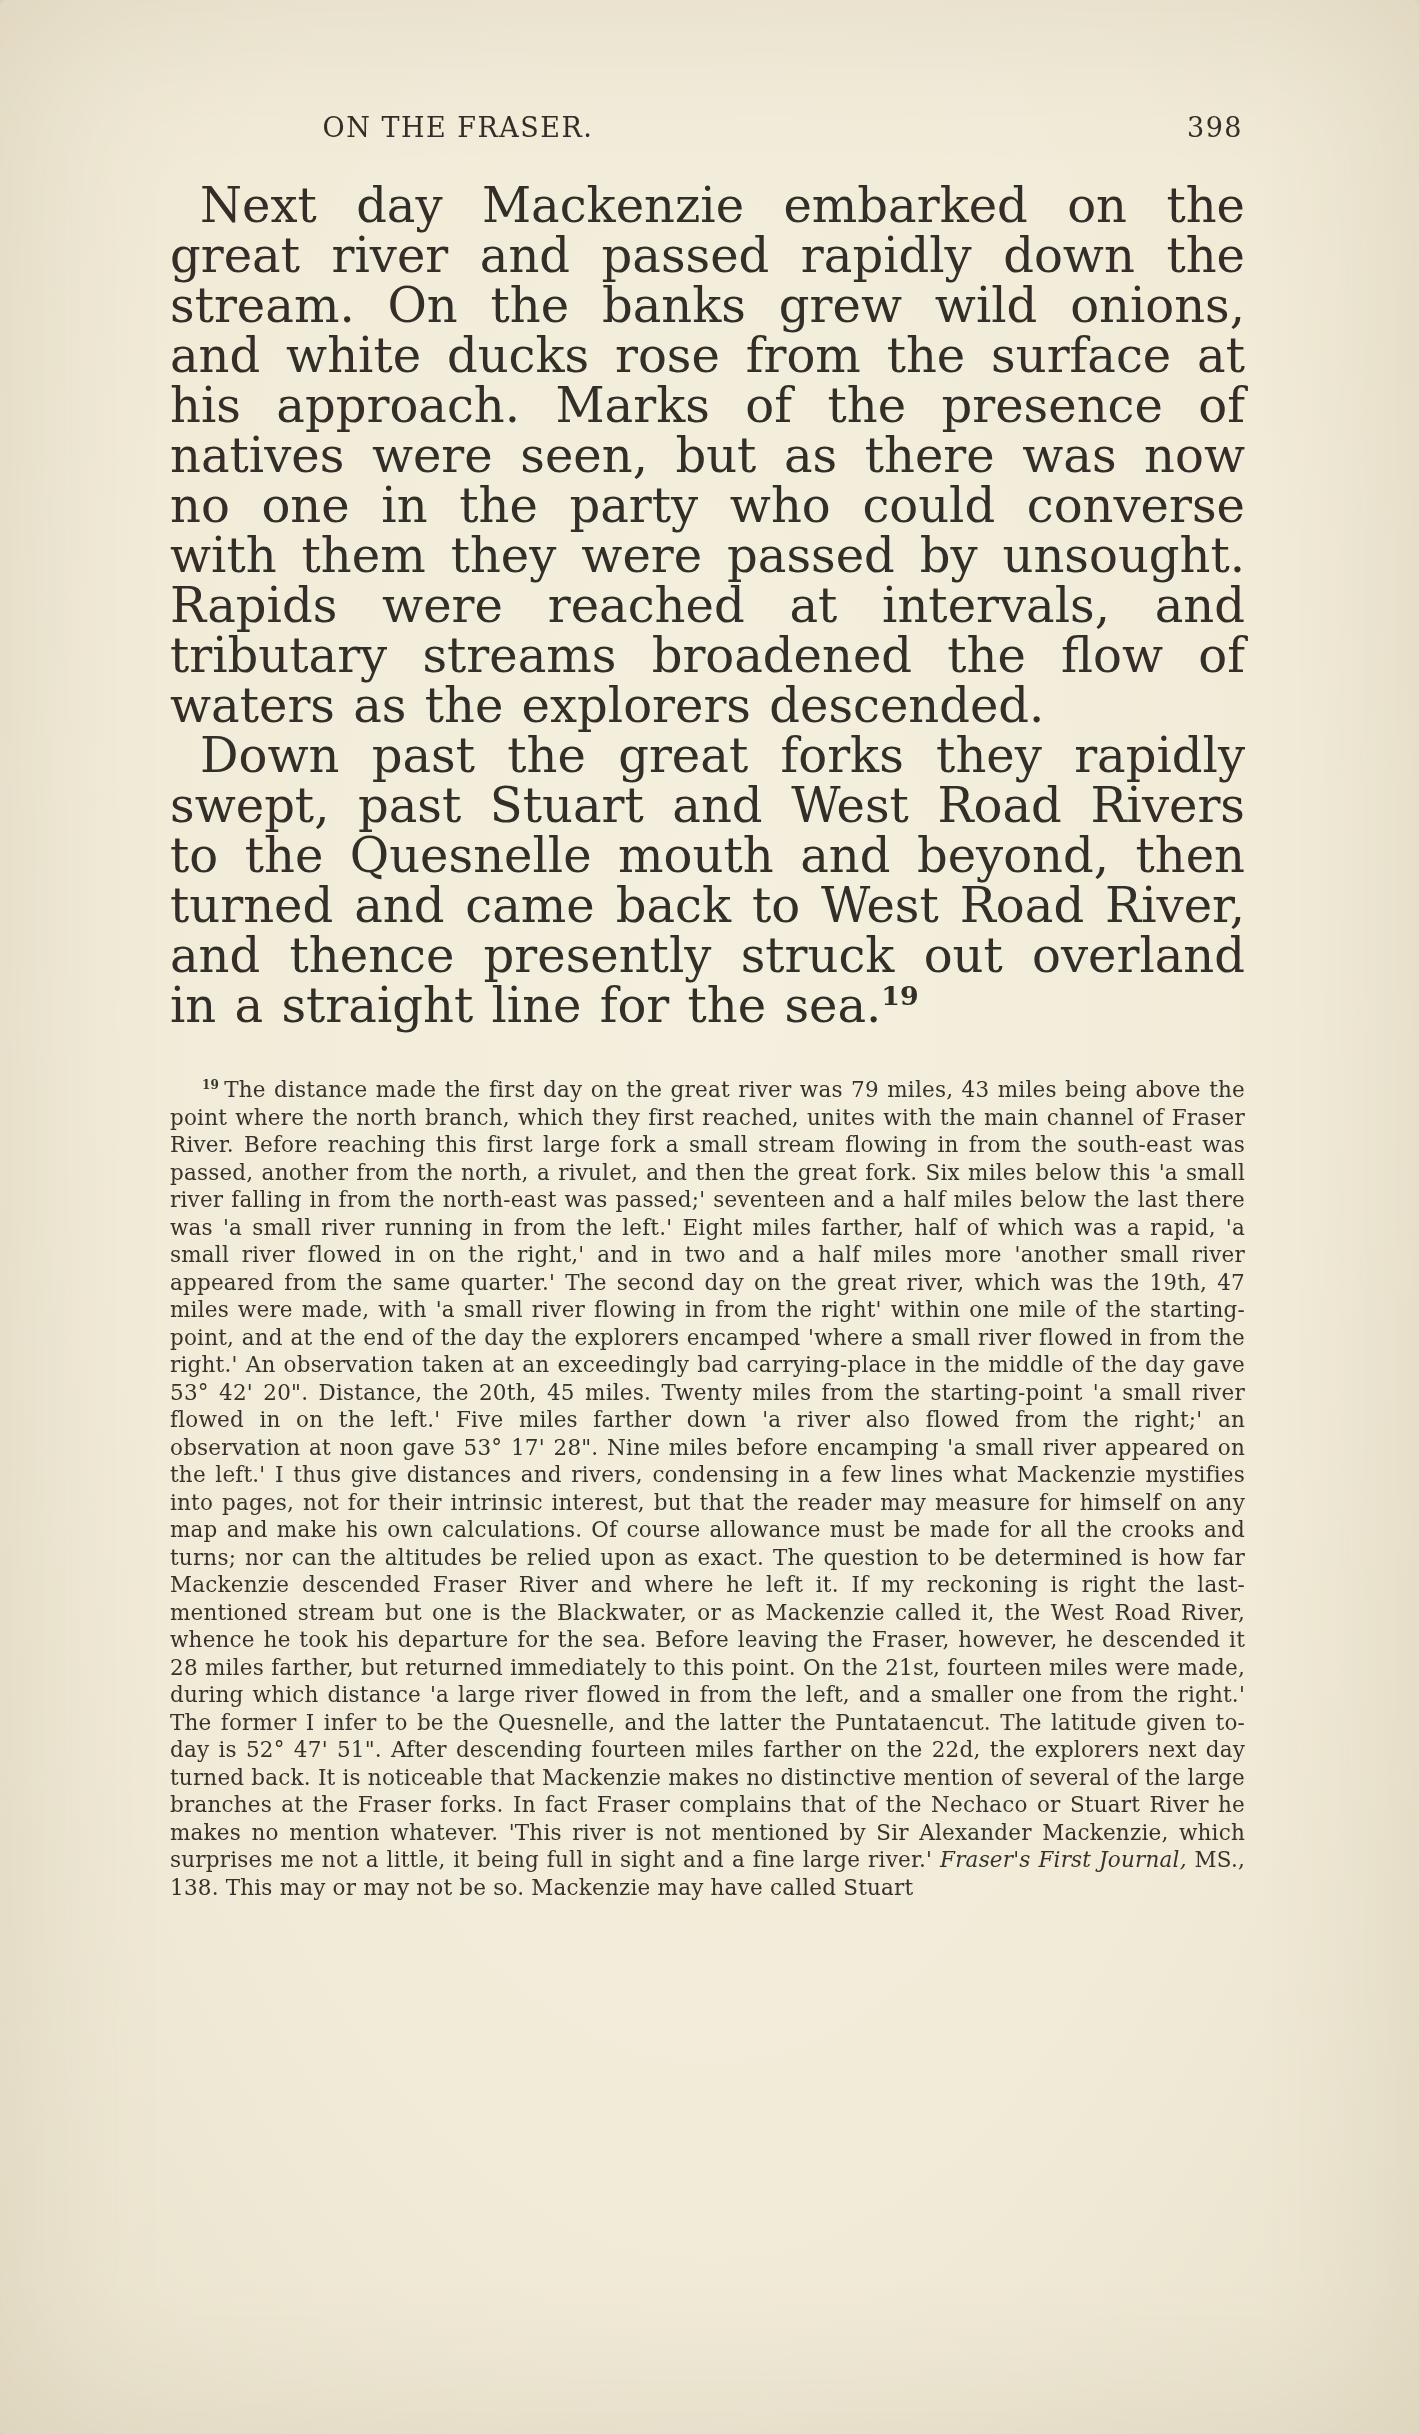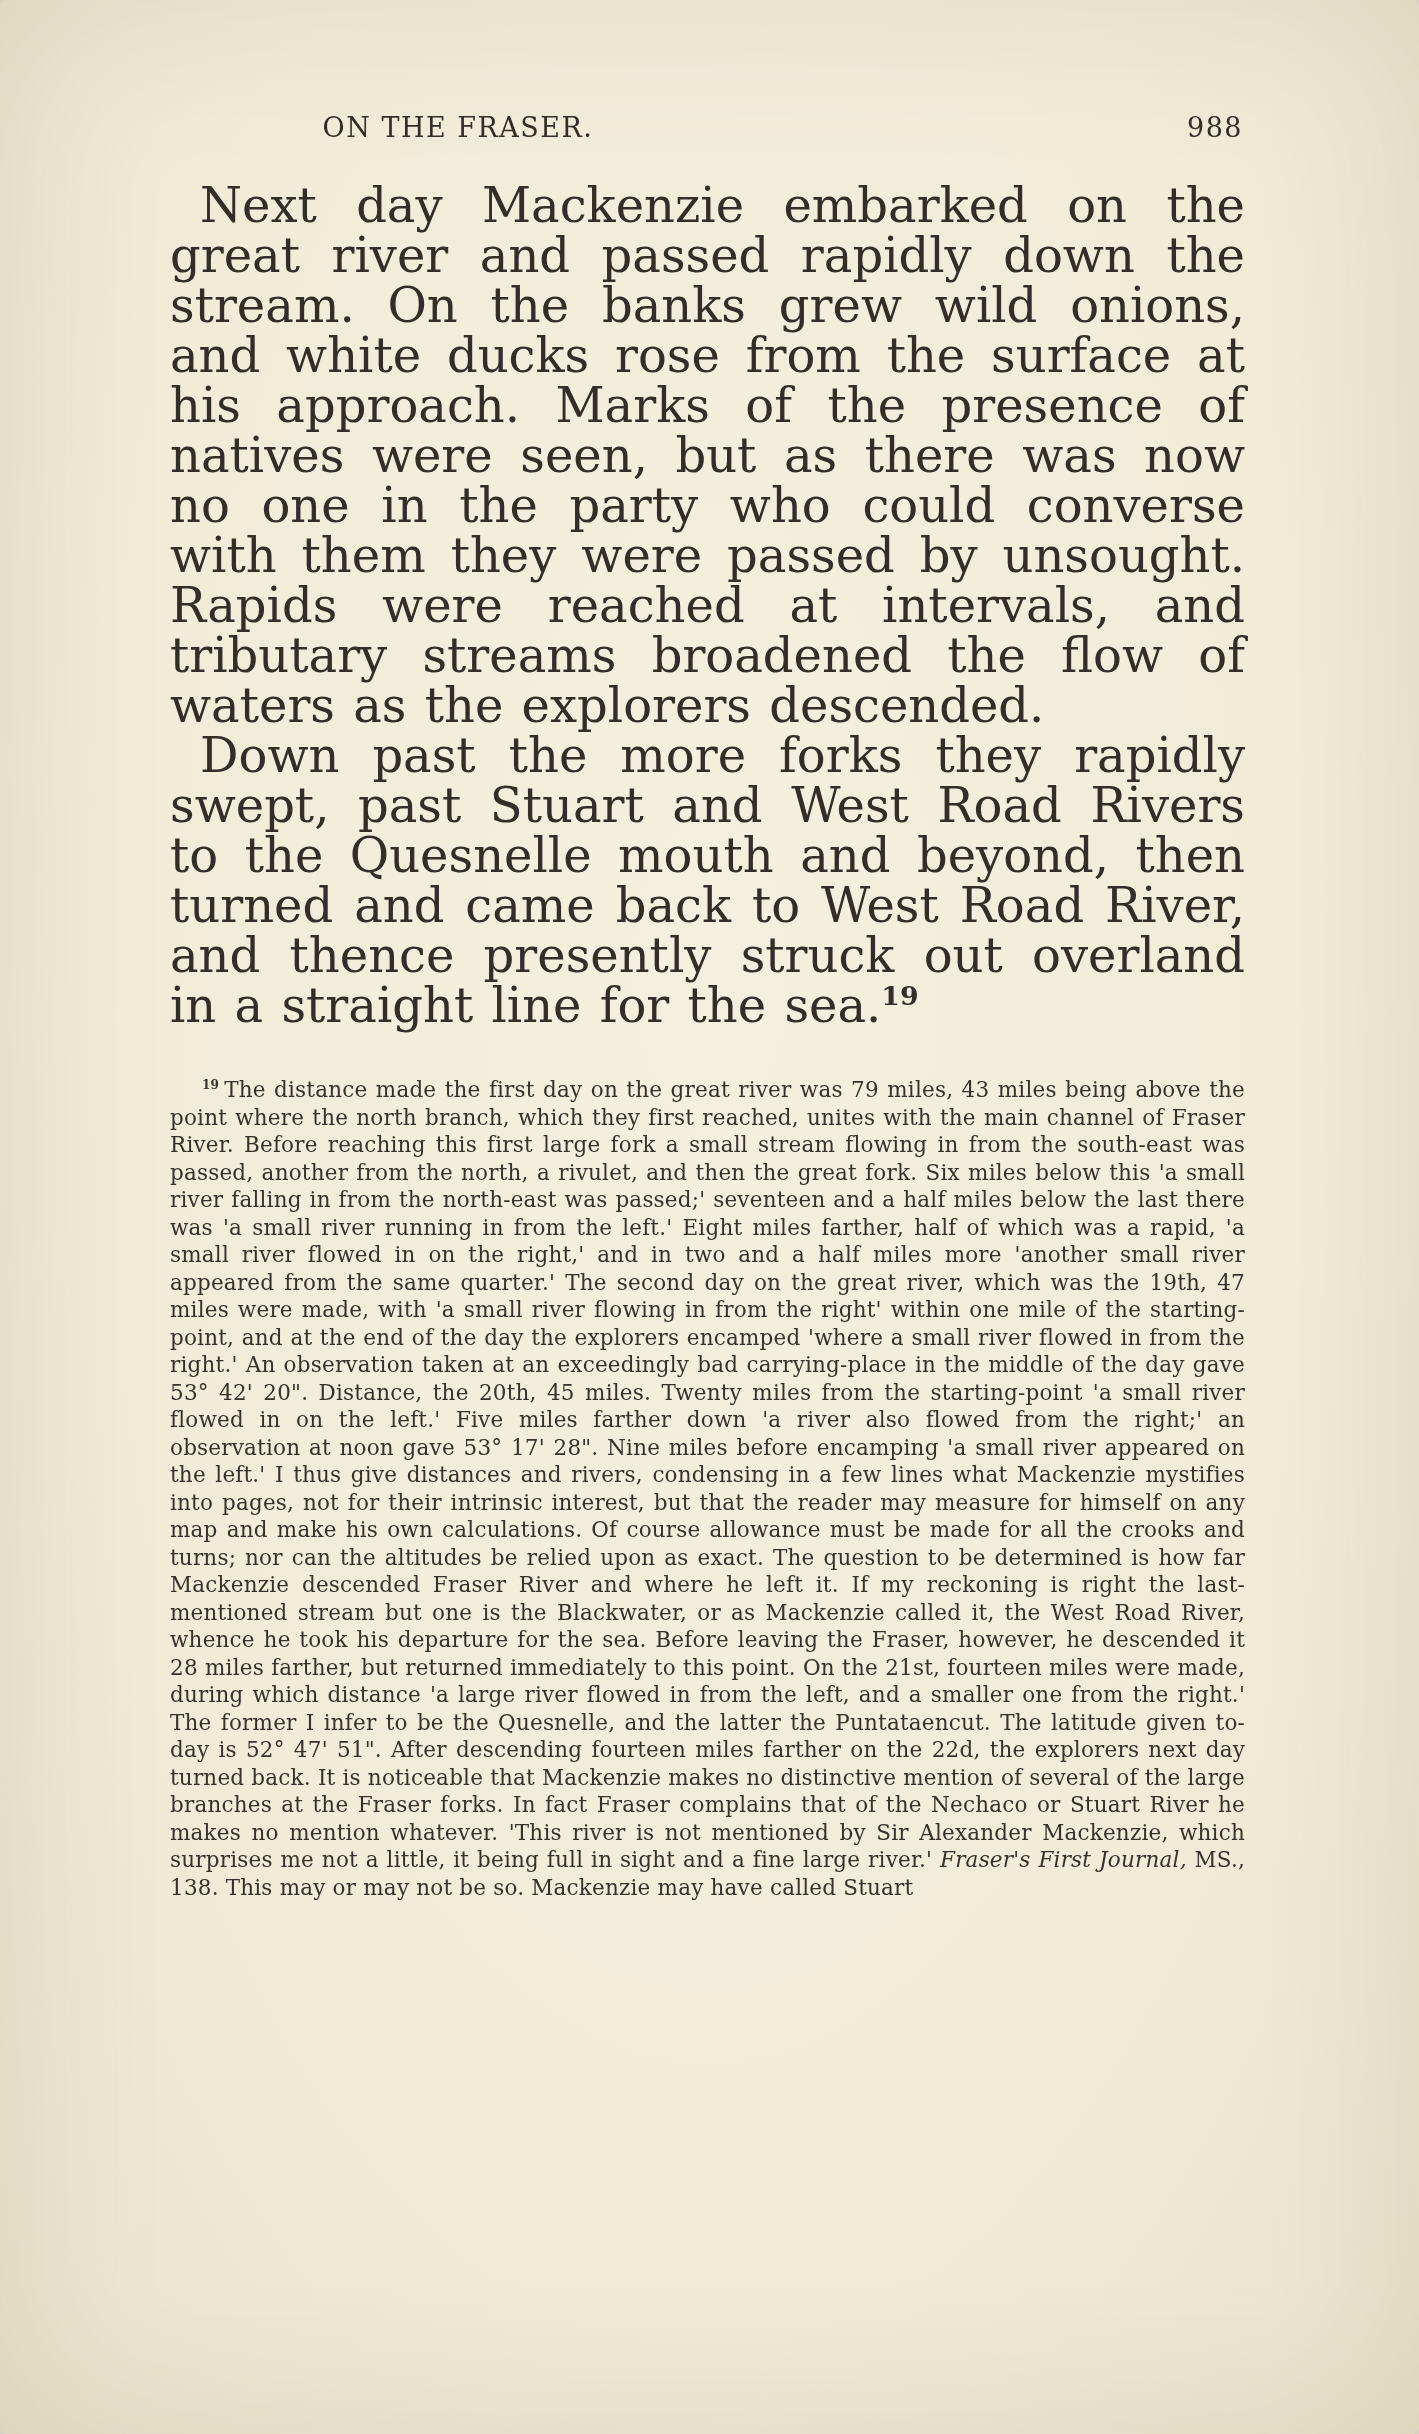--- a/index.html
+++ b/index.html
@@ -76,25 +76,25 @@
     font-style: italic;
   }
 </style>
 </head>
 <body>
 
 <div class="page">
 
   <header class="running-head">
     <span class="head-title">ON THE FRASER.</span>
-    <span class="page-num">988</span>
+    <span class="page-num">398</span>
   </header>
 
   <main class="body-text">
     <p class="para"><span>Next day Mackenzie embarked on the great river and passed rapidly down the stream.  On the banks grew wild onions, and white ducks rose from the surface at his approach.  Marks of the presence of natives were seen, but as there was now no one in the party who could converse with them they were passed by unsought.  Rapids were reached at intervals, and tributary streams broadened the flow of waters as the explorers descended.</span></p>
-    <p class="para"><span>Down past the more forks they rapidly swept, past Stuart and West Road Rivers to the Quesnelle mouth and beyond, then turned and came back to West Road River, and thence presently struck out overland in a straight line for the sea.</span><sup>19</sup></p>
+    <p class="para"><span>Down past the great forks they rapidly swept, past Stuart and West Road Rivers to the Quesnelle mouth and beyond, then turned and came back to West Road River, and thence presently struck out overland in a straight line for the sea.</span><sup>19</sup></p>
   </main>
 
   <section class="footnote">
     <p class="fn-para"><sup class="fn-marker">19</sup><span>The distance made the first day on the great river was 79 miles, 43 miles being above the point where the north branch, which they first reached, unites with the main channel of Fraser River.  Before reaching this first large fork a small stream flowing in from the south-east was passed, another from the north, a rivulet, and then the great fork.  Six miles below this 'a small river falling in from the north-east was passed;' seventeen and a half miles below the last there was 'a small river running in from the left.'  Eight miles farther, half of which was a rapid, 'a small river flowed in on the right,' and in two and a half miles more 'another small river appeared from the same quarter.'  The second day on the great river, which was the 19th, 47 miles were made, with 'a small river flowing in from the right' within one mile of the starting-point, and at the end of the day the explorers encamped 'where a small river flowed in from the right.'  An observation taken at an exceedingly bad carrying-place in the middle of the day gave 53° 42' 20".  Distance, the 20th, 45 miles.  Twenty miles from the starting-point 'a small river flowed in on the left.'  Five miles farther down 'a river also flowed from the right;' an observation at noon gave 53° 17' 28".  Nine miles before encamping 'a small river appeared on the left.'  I thus give distances and rivers, condensing in a few lines what Mackenzie mystifies into pages, not for their intrinsic interest, but that the reader may measure for himself on any map and make his own calculations.  Of course allowance must be made for all the crooks and turns; nor can the altitudes be relied upon as exact.  The question to be determined is how far Mackenzie descended Fraser River and where he left it.  If my reckoning is right the last-mentioned stream but one is the Blackwater, or as Mackenzie called it, the West Road River, whence he took his departure for the sea.  Before leaving the Fraser, however, he descended it 28 miles farther, but returned immediately to this point.  On the 21st, fourteen miles were made, during which distance 'a large river flowed in from the left, and a smaller one from the right.'  The former I infer to be the Quesnelle, and the latter the Puntataencut.  The latitude given to-day is 52° 47' 51".  After descending fourteen miles farther on the 22d, the explorers next day turned back.  It is noticeable that Mackenzie makes no distinctive mention of several of the large branches at the Fraser forks.  In fact Fraser complains that of the Nechaco or Stuart River he makes no mention whatever.  'This river is not mentioned by Sir Alexander Mackenzie, which surprises me not a little, it being full in sight and a fine large river.' </span><em class="citation">Fraser's First Journal,</em><span> MS., 138.  This may or may not be so.  Mackenzie may have called Stuart</span></p>
   </section>
 
 </div>
 
 </body></html>

